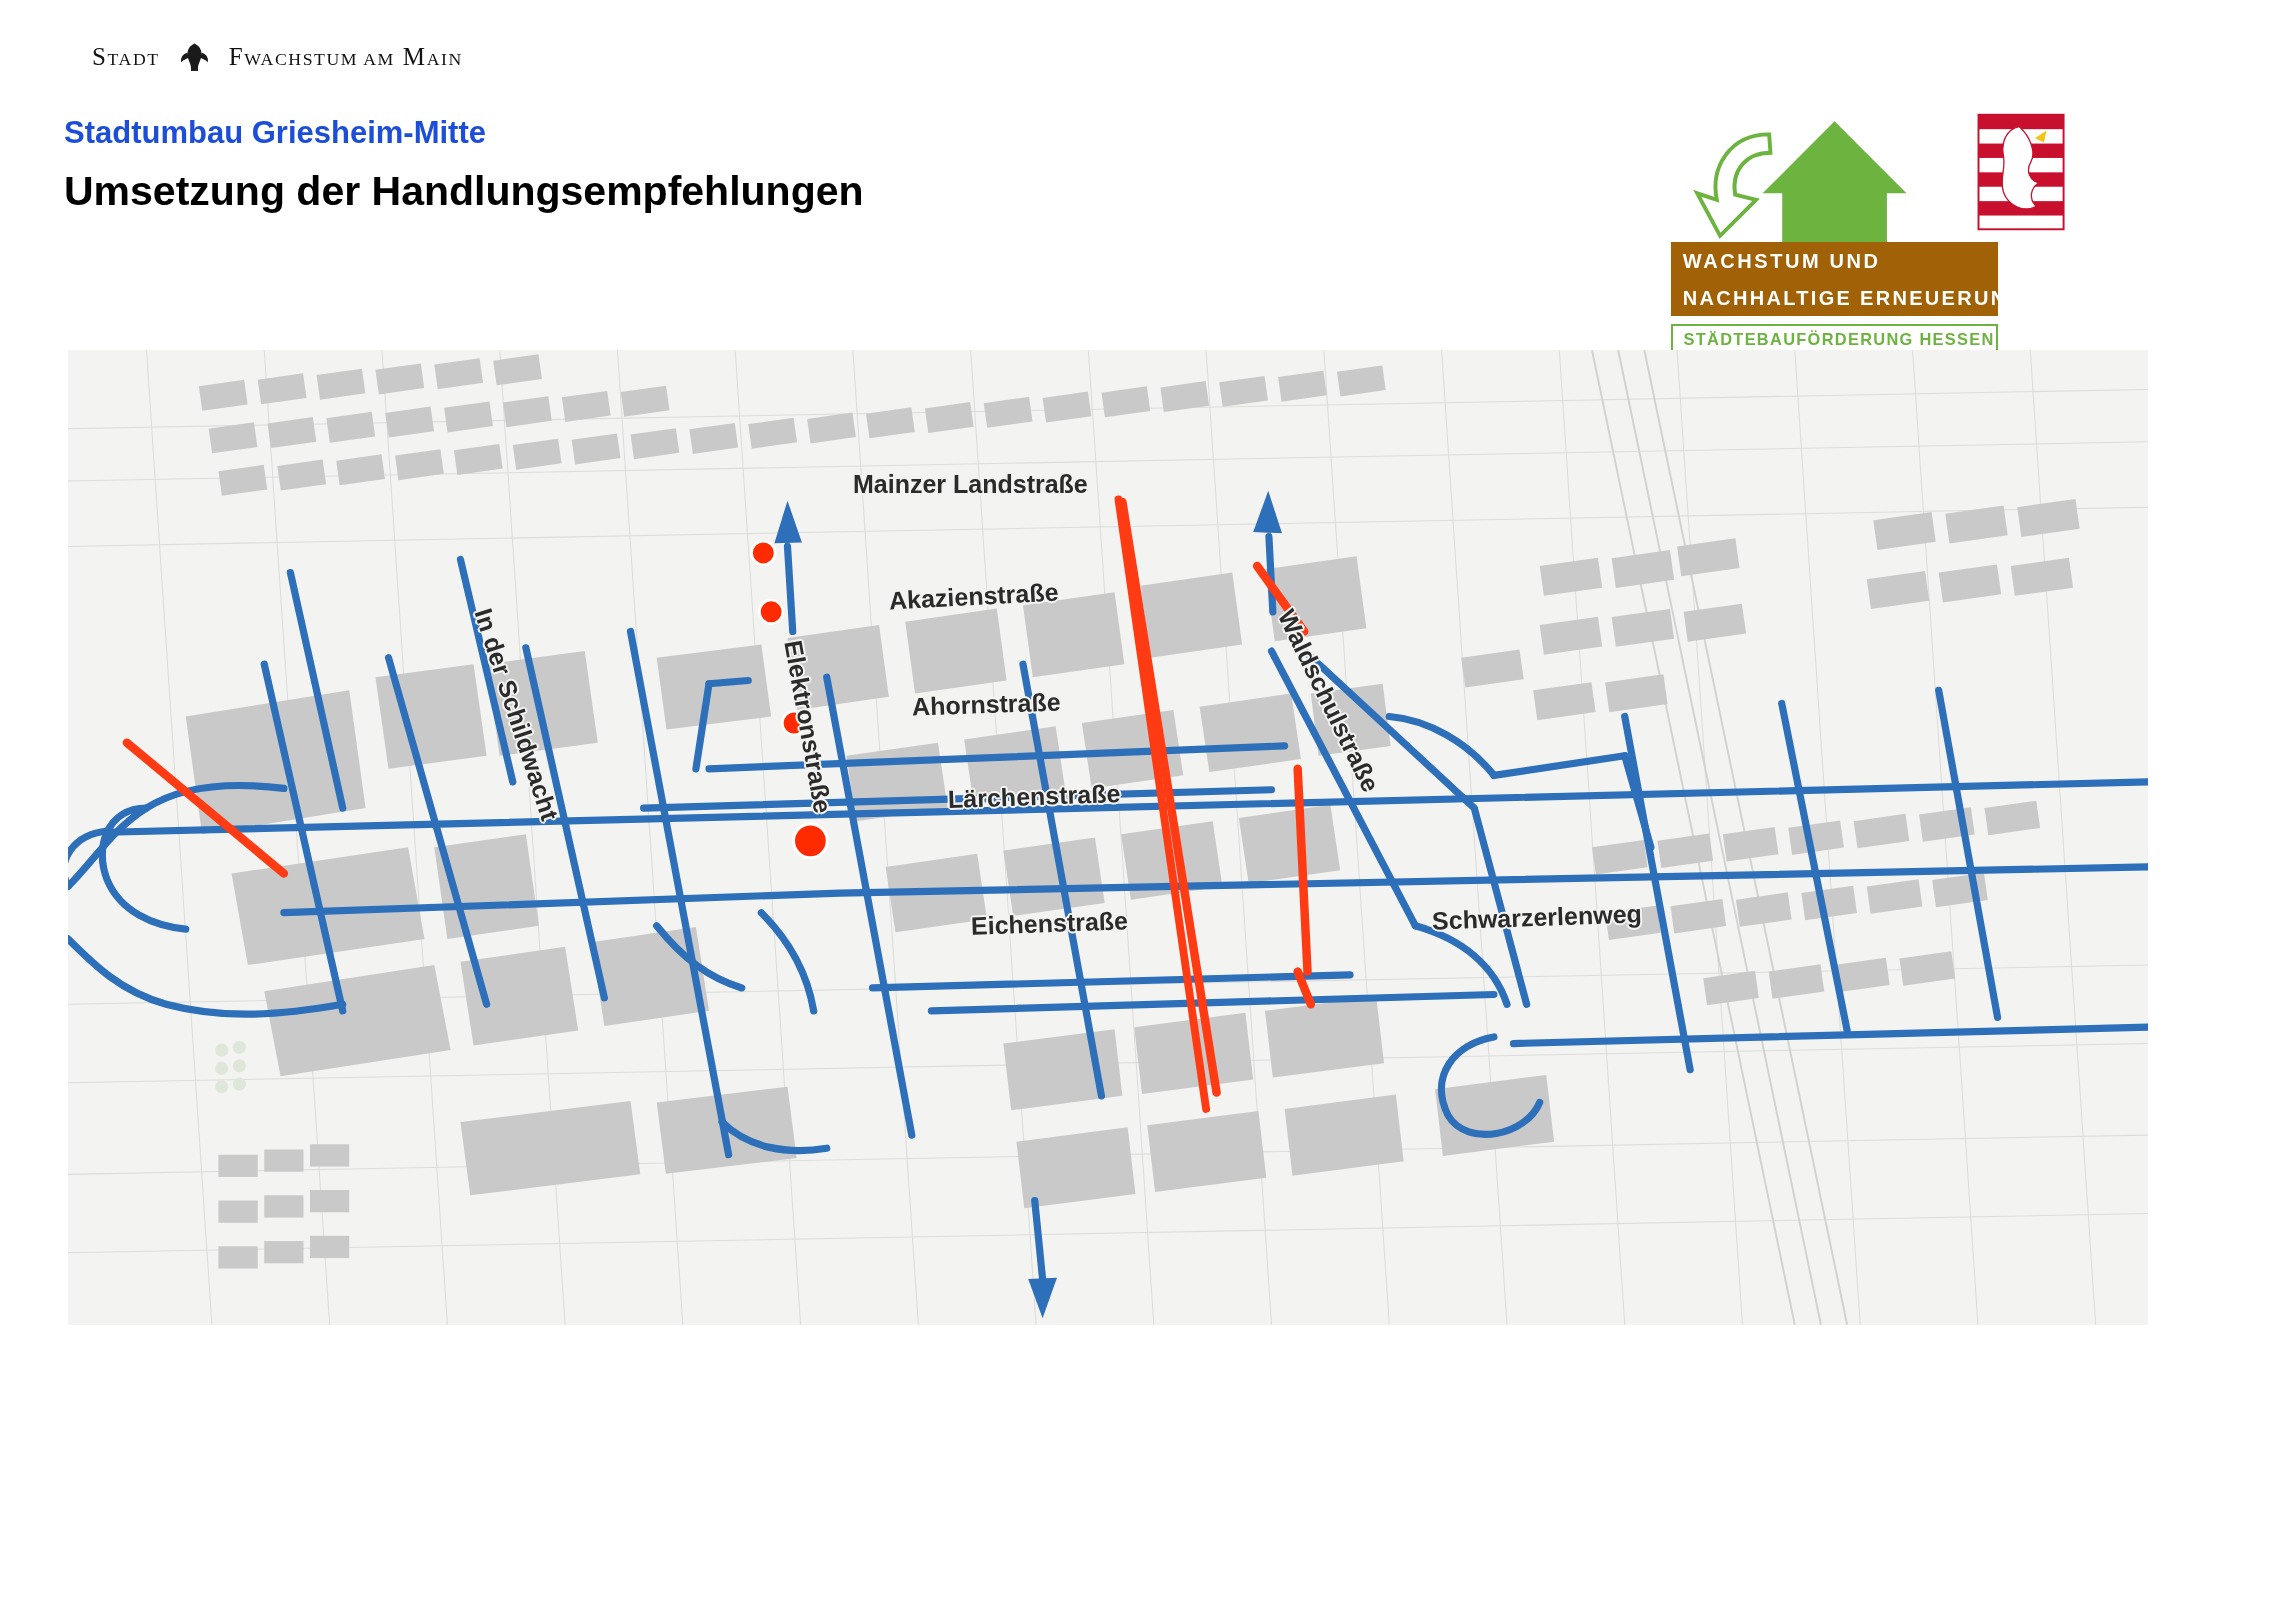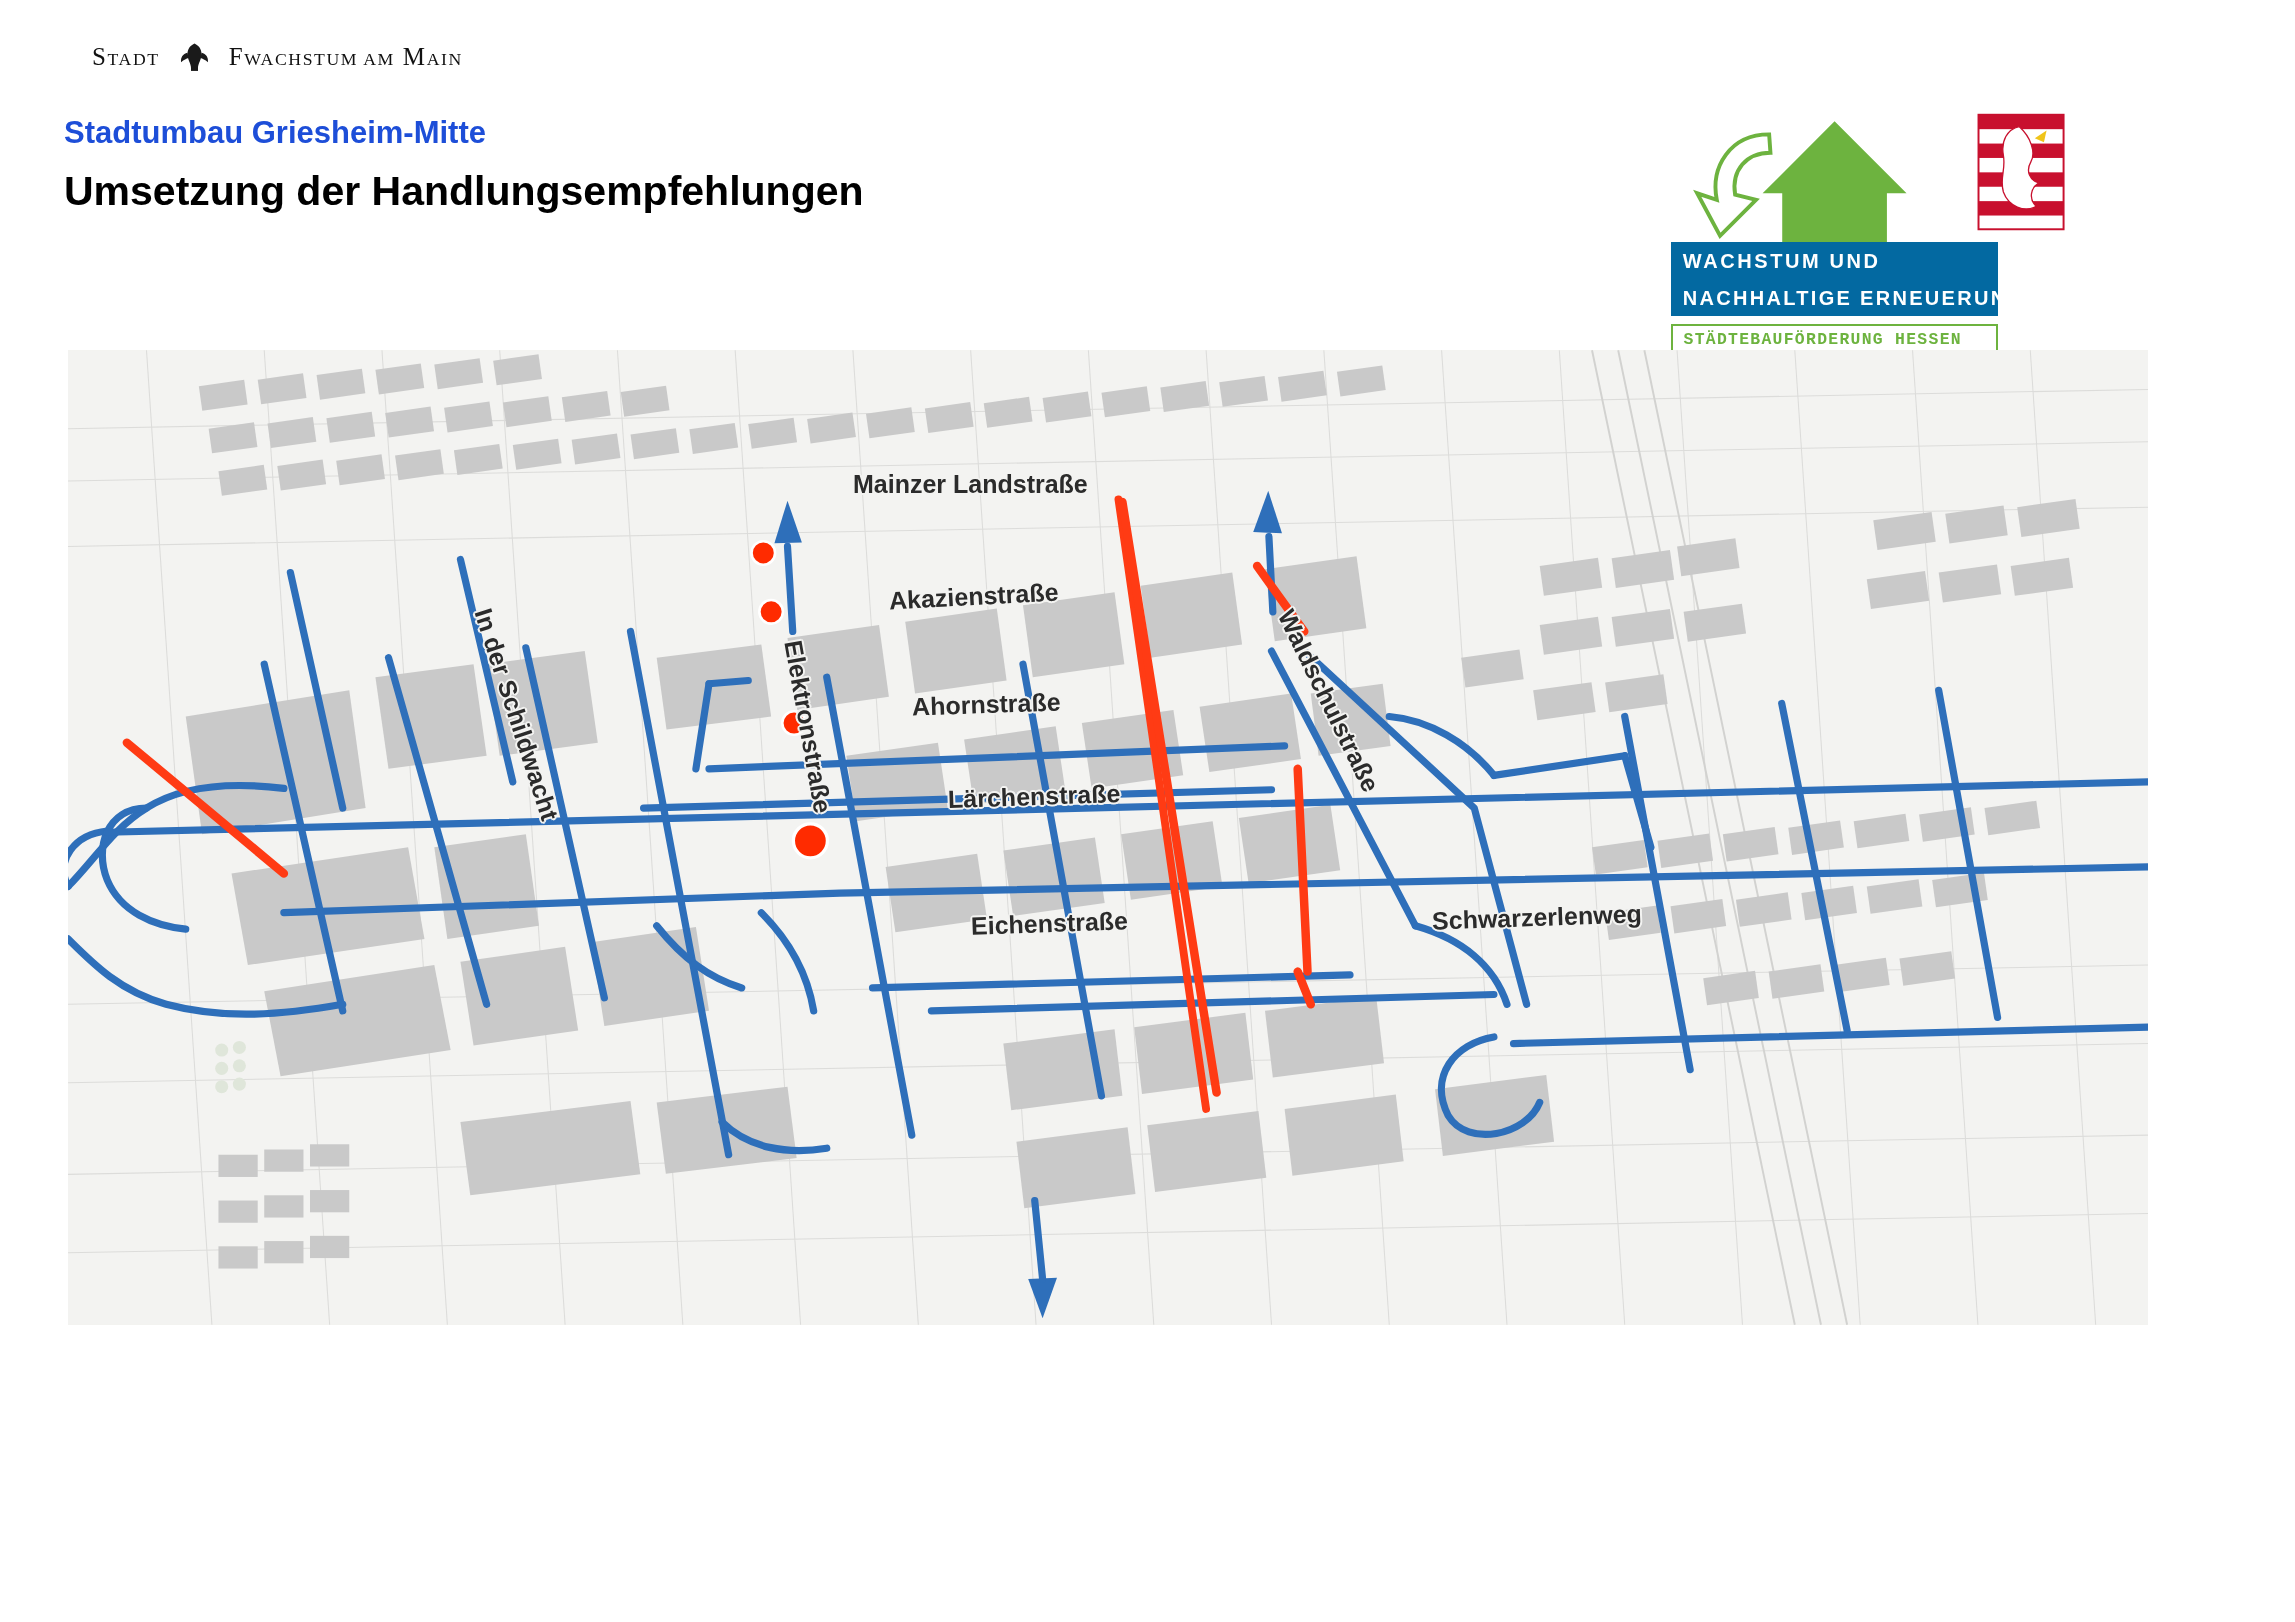--- a/index.html
+++ b/index.html
@@ -75,21 +75,21 @@
     left: 1671px;
     top: 121px;
     width: 458px;
     height: 262px;
   }
   #wachstum-logo .green-banner {
     position: absolute;
     left: 0;
     top: 121px;
     width: 327px;
-    background: #0369a1;
+    background: #a16207;
     padding: 7.9px 11.8px 6.5px 11.8px;
     box-sizing: border-box;
   }
   #wachstum-logo .green-banner .l1 {
     font-size: 20px;
     letter-spacing: 2.6px;
     color: #fff;
     font-weight: 600;
     white-space: nowrap;
   }
@@ -103,21 +103,20 @@
   }
   #wachstum-logo .white-strip {
     position: absolute;
     left: 0;
     top: 203px;
     width: 327px;
     background: #ffffff;
     border: 2px solid #6db33f;
     box-sizing: border-box;
     padding: 3.9px 10.5px;
-    font-family: Liberation Mono, monospace;
   }
   #wachstum-logo .white-strip .l3 {
     font-size: 16.4px;
     letter-spacing: 1.3px;
     color: #6db33f;
     font-weight: 700;
     white-space: nowrap;
   }
 
   

